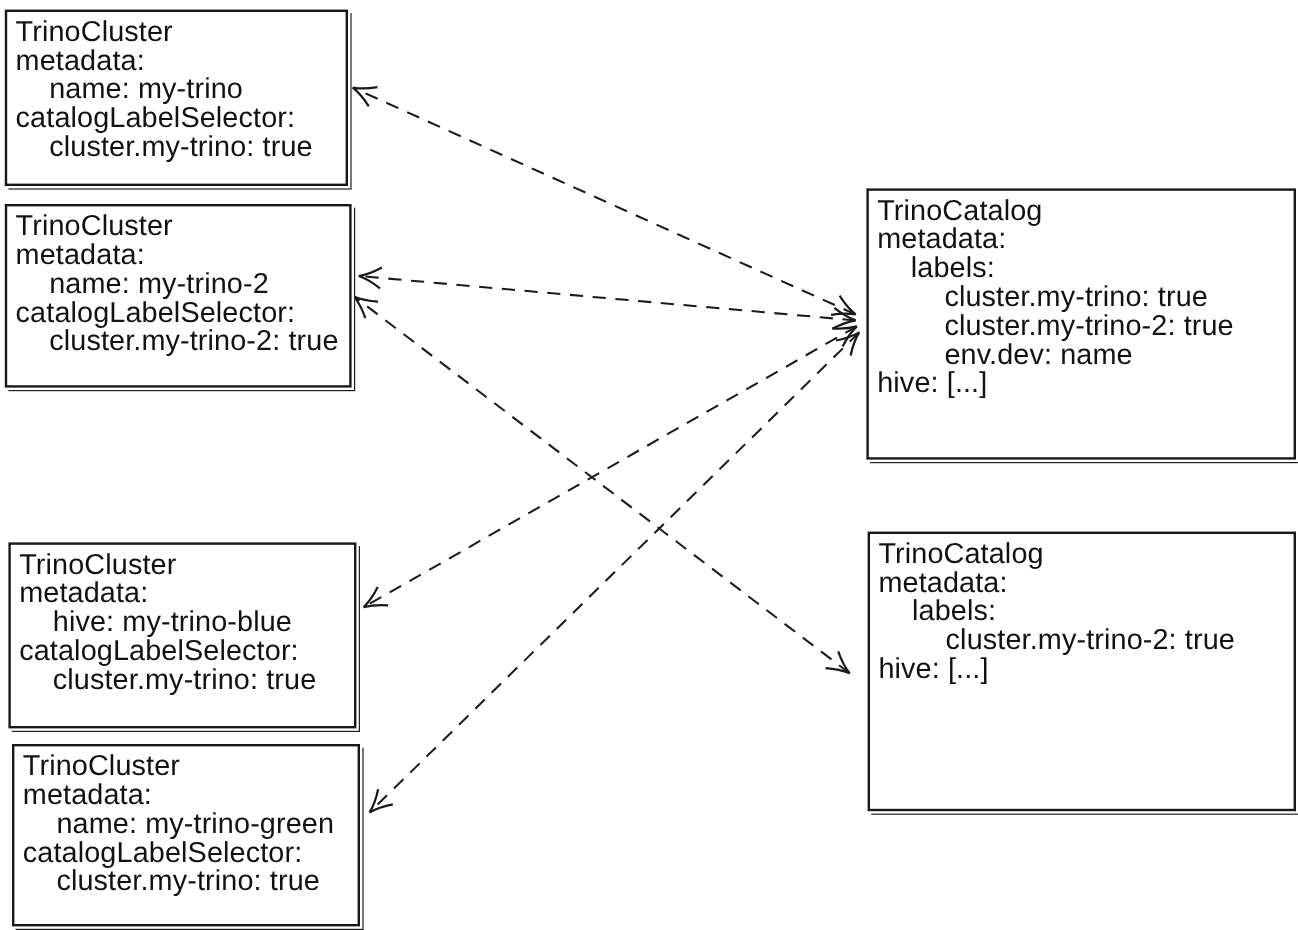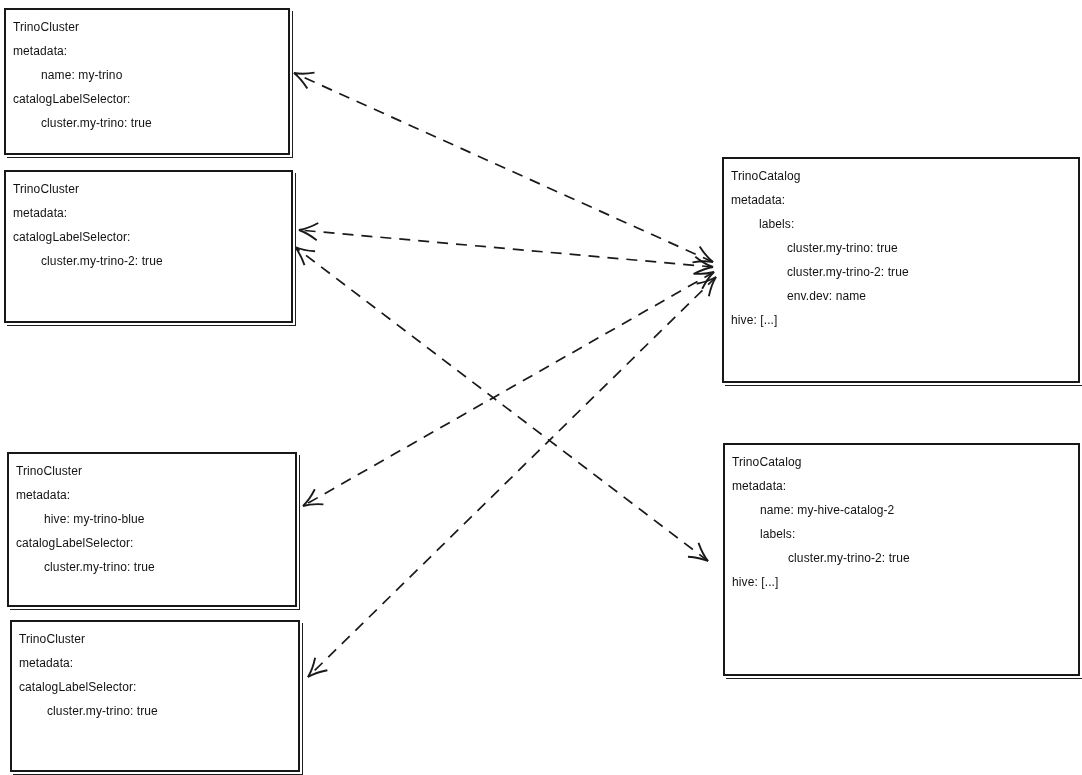--- a/index.html
+++ b/index.html
@@ -18,21 +18,21 @@
     background: #ffffff;
   }
   .node {
     position: absolute;
     box-sizing: border-box;
     background: #ffffff;
     border: 2px solid #181818;
     box-shadow: 2px 2px 0 0 #ffffff, 3px 3px 0 0 #1f1f1f;
     padding: 5px 6px 4px 7px;
     color: #121212;
-    font-size: 12px;
+    font-size: 24px;
     line-height: 24px;
     letter-spacing: 0.1px;
     z-index: 2;
   }
   .node .ln { display: block; white-space: pre; }
   .node .ind-1 { padding-left: 28px; }
   .node .ind-2 { padding-left: 56px; }
   svg.edges {
     position: absolute;
     left: 0; top: 0;
@@ -69,51 +69,52 @@
     <span class="ln ind-0">TrinoCluster</span>
     <span class="ln ind-0">metadata:</span>
     <span class="ln ind-1">name: my-trino</span>
     <span class="ln ind-0">catalogLabelSelector:</span>
     <span class="ln ind-1">cluster.my-trino: true</span>
   </div>
 
   <div class="node" style="left:4px; top:170px; width:289px; height:153px;">
     <span class="ln ind-0">TrinoCluster</span>
     <span class="ln ind-0">metadata:</span>
+    <span class="ln ind-1">name: my-trino-2</span>
     <span class="ln ind-0">catalogLabelSelector:</span>
     <span class="ln ind-1">cluster.my-trino-2: true</span>
   </div>
 
   <div class="node" style="left:7px; top:452px; width:290px; height:155px;">
     <span class="ln ind-0">TrinoCluster</span>
     <span class="ln ind-0">metadata:</span>
     <span class="ln ind-1">hive: my-trino-blue</span>
     <span class="ln ind-0">catalogLabelSelector:</span>
     <span class="ln ind-1">cluster.my-trino: true</span>
   </div>
 
   <div class="node" style="left:10px; top:620px; width:290px; height:152px;">
     <span class="ln ind-0">TrinoCluster</span>
     <span class="ln ind-0">metadata:</span>
+    <span class="ln ind-1">name: my-trino-green</span>
     <span class="ln ind-0">catalogLabelSelector:</span>
     <span class="ln ind-1">cluster.my-trino: true</span>
   </div>
 
   <div class="node" style="left:722px; top:157px; width:358px; height:226px;">
     <span class="ln ind-0">TrinoCatalog</span>
     <span class="ln ind-0">metadata:</span>
     <span class="ln ind-1">labels:</span>
     <span class="ln ind-2">cluster.my-trino: true</span>
     <span class="ln ind-2">cluster.my-trino-2: true</span>
     <span class="ln ind-2">env.dev: name</span>
     <span class="ln ind-0">hive: [...]</span>
   </div>
 
   <div class="node" style="left:723px; top:443px; width:357px; height:233px;">
     <span class="ln ind-0">TrinoCatalog</span>
     <span class="ln ind-0">metadata:</span>
-    <span class="ln ind-1">name: my-hive-catalog-2</span>
     <span class="ln ind-1">labels:</span>
     <span class="ln ind-2">cluster.my-trino-2: true</span>
     <span class="ln ind-0">hive: [...]</span>
   </div>
 
 </div>
 
 </body></html>

